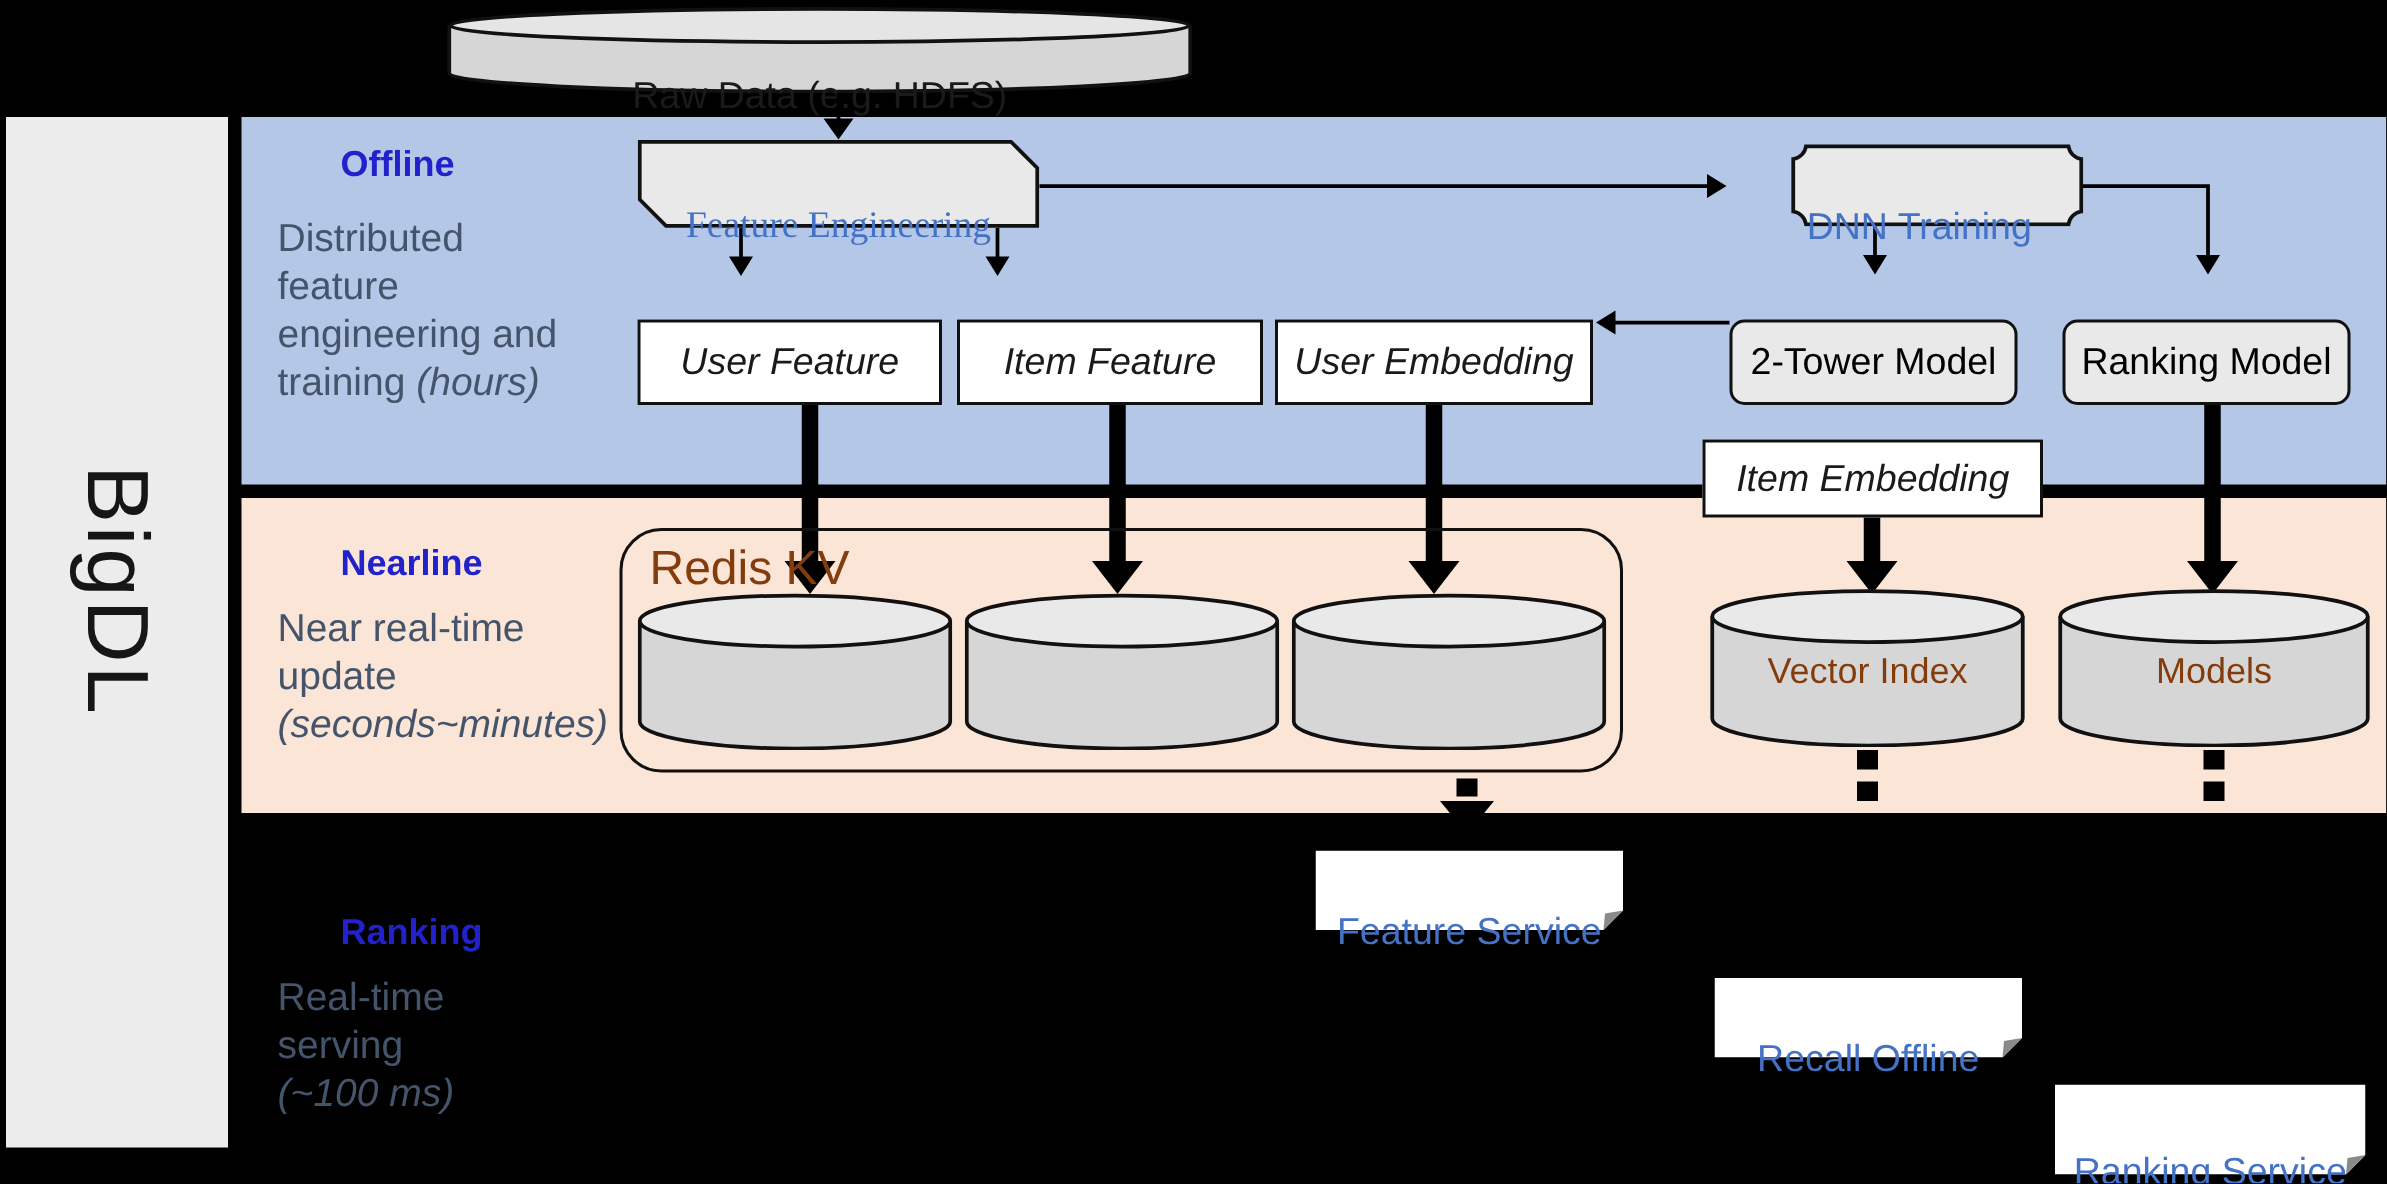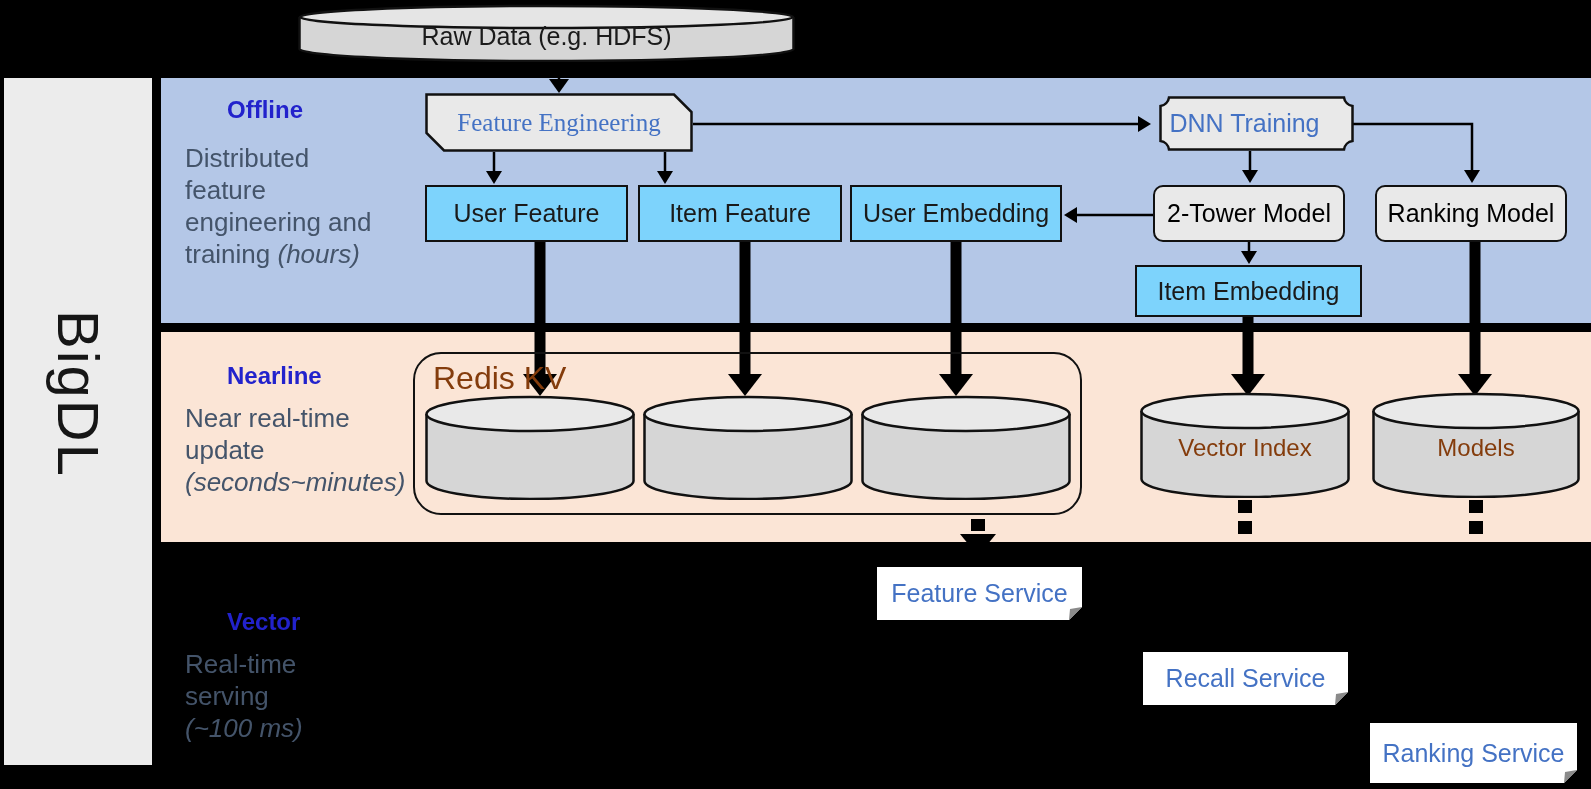--- a/index.html
+++ b/index.html
@@ -12,26 +12,26 @@
   
   #brand-bar{left:4px;top:78px;width:148px;height:687px;background:#ececec;}
   #brand-text{left:50%;top:46%;transform:translate(-50%,-50%) rotate(90deg);
               font-size:58px;color:#161616;letter-spacing:2px;white-space:nowrap;font-weight:500;}
   
   .sec-title{font-size:24px;font-weight:600;color:#2222cc;margin-left:42px;}
   .sec-desc{font-size:26px;color:#44546a;line-height:32px;}
   .sec-desc .it{font-style:italic;}
   
   .nlabel{display:flex;align-items:center;justify-content:center;text-align:right;
-          font-size:25px;}
+          font-size:25px;margin-top:28px;}
   .blue-t{color:#4472c4;}
   .green-t{color:#000000;}
   .black-t{color:#1a1a1a;}
   
-  .gray-box{background:#7dd3fc;border:2.5px solid #111;box-sizing:border-box;}
+  .gray-box{background:#ffffff;border:2.5px solid #111;box-sizing:border-box;font-style:italic;}
   .round-box{background:#e9e9e9;border:2.5px solid #111;border-radius:10px;box-sizing:border-box;}
   
   #redis-container{left:413px;top:352px;width:669px;height:163px;border:2.5px solid #111;
                    border-radius:28px;box-sizing:border-box;background:transparent;}
   #redis-label{left:433px;top:360px;font-size:32px;color:#843c0c;}
   .cyl-label{justify-content:center;display:flex;font-size:24px;color:#843c0c;}
   svg{display:block;}
   #connector-layer{left:0;top:0;pointer-events:none;}
 </style>
 </head>
@@ -54,21 +54,21 @@
     <div><span>training </span><span class="it">(hours)</span></div>
   </div>
 
   <div class="abs sec-title" style="left:185px;top:362px;">Nearline</div>
   <div class="abs sec-desc" style="left:185px;top:402px;">
     <div>Near real-time</div>
     <div>update</div>
     <div class="it">(seconds~minutes)</div>
   </div>
 
-  <div class="abs sec-title" style="left:185px;top:608px;">Vector</div>
+  <div class="abs sec-title" style="left:185px;top:608px;">Ranking</div>
   <div class="abs sec-desc" style="left:185px;top:648px;">
     <div>Real-time</div>
     <div>serving</div>
     <div class="it">(~100 ms)</div>
   </div>
 
   <div class="abs" style="left:298px;top:4px;width:497px;height:58px;">
     <svg width="497" height="58" viewBox="0 0 497 58">
       <path d="M1.5 13 V45 A246.5 12 0 0 0 495.5 45 V13" fill="#d6d6d6" stroke="#111" stroke-width="2.5"></path>
       <ellipse cx="248.5" cy="13" rx="246.5" ry="11" fill="#e5e5e5" stroke="#111" stroke-width="2.5"></ellipse>
@@ -122,21 +122,21 @@
     </g>
   </svg>
 
   <div class="abs" style="left:425px;top:93px;width:268px;height:59px;">
     <svg width="268" height="59" viewBox="0 0 268 59">
       <polygon points="1.5,1.5 249,1.5 266.5,19 266.5,57.5 19,57.5 1.5,40" fill="#e9e9e9" stroke="#111" stroke-width="2.5"></polygon>
     </svg>
     <div class="abs nlabel blue-t" style="left:0;top:0;width:268px;height:59px;font-family:Liberation Serif, serif;">Feature Engineering</div>
   </div>
 
-  <div class="abs" style="left:1147px;top:96px;width:171px;height:55px;padding-left:12px;">
+  <div class="abs" style="left:1182px;top:96px;width:171px;height:55px;padding-left:12px;">
     <svg width="195" height="55" viewBox="0 0 195 55">
       <path d="M10 1.5 L185 1.5 A10 10 0 0 0 193.5 10 L193.5 45 A10 10 0 0 0 185 53.5 L10 53.5 A10 10 0 0 0 1.5 45 L1.5 10 A10 10 0 0 0 10 1.5 Z" fill="#e9e9e9" stroke="#111" stroke-width="2.5"></path>
     </svg>
     <div class="abs nlabel blue-t" style="left:0;top:0;width:195px;height:55px;">DNN Training</div>
   </div>
 
   <div class="abs gray-box nlabel black-t" style="left:425px;top:185px;width:203px;height:57px;">User Feature</div>
   <div class="abs gray-box nlabel black-t" style="left:638px;top:185px;width:204px;height:57px;">Item Feature</div>
   <div class="abs gray-box nlabel black-t" style="left:850px;top:185px;width:212px;height:57px;">User Embedding</div>
 
@@ -190,21 +190,21 @@
       <polygon points="192,53 205,40 193,42" fill="#8a8a8a"></polygon>
     </svg>
     <div class="abs nlabel blue-t" style="left:0;top:0;width:205px;height:53px;">Feature Service</div>
   </div>
 
   <div class="abs" style="left:1143px;top:652px;width:205px;height:53px;">
     <svg width="205" height="53" viewBox="0 0 205 53">
       <polygon points="0,0 205,0 205,40 192,53 0,53" fill="#ffffff"></polygon>
       <polygon points="192,53 205,40 193,42" fill="#8a8a8a"></polygon>
     </svg>
-    <div class="abs nlabel blue-t" style="left:0;top:0;width:205px;height:53px;">Recall Service</div>
+    <div class="abs nlabel blue-t" style="left:0;top:0;width:205px;height:53px;">Recall Offline</div>
   </div>
 
   <div class="abs" style="left:1370px;top:723px;width:207px;height:60px;">
     <svg width="207" height="60" viewBox="0 0 207 60">
       <polygon points="0,0 207,0 207,47 194,60 0,60" fill="#ffffff"></polygon>
       <polygon points="194,60 207,47 195,49" fill="#8a8a8a"></polygon>
     </svg>
     <div class="abs nlabel blue-t" style="left:0;top:0;width:207px;height:60px;">Ranking Service</div>
   </div>
 

